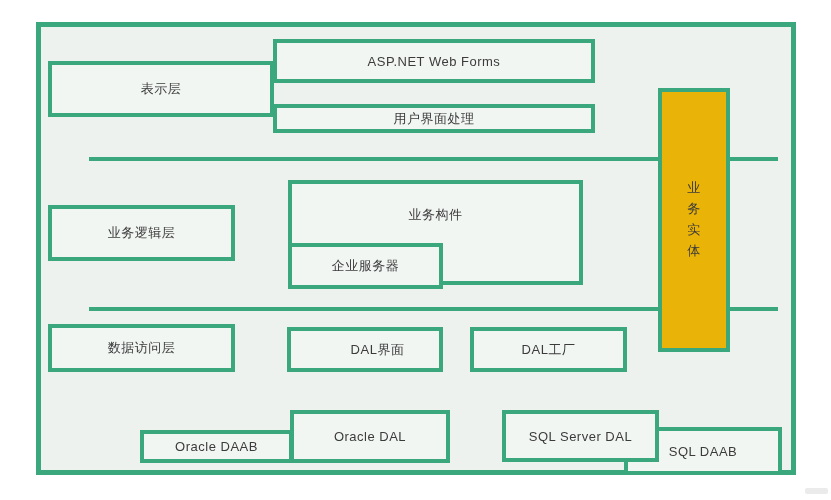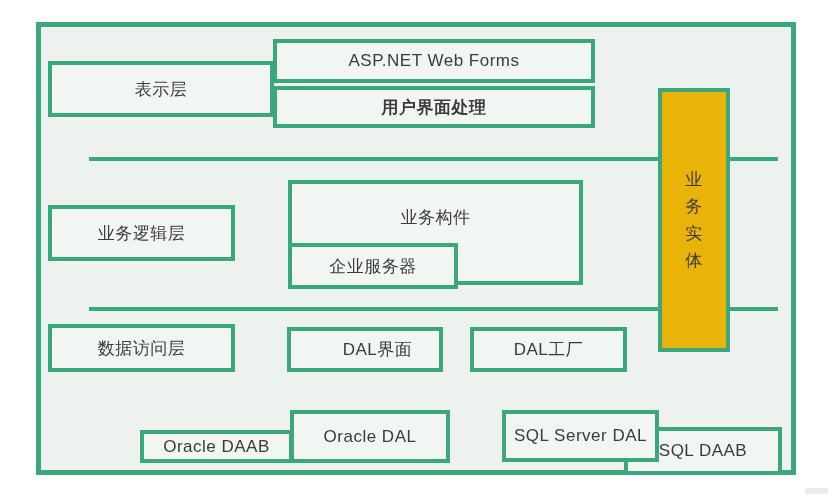--- a/index.html
+++ b/index.html
@@ -7,30 +7,30 @@
     width:831px;height:500px;position:relative;background:#ffffff;
     font-family:"Liberation Sans",sans-serif;color:#3b3b3b;overflow:hidden;
   }
   .canvas{
     position:absolute;left:36px;top:22px;width:760px;height:453px;
     border:5px solid #3aa87c;background:#edf2ee;box-sizing:border-box;
   }
   .box{
     position:absolute;box-sizing:border-box;border:4px solid #3aa87c;
     background:#f2f6f3;display:flex;align-items:center;justify-content:center;
-    font-size:17px;letter-spacing:0.5px;
+    font-size:13px;letter-spacing:0.5px;
   }
   
   .presentation     {left:48px;  top:61px;  width:226px; height:56px;text-align:center;}
   .aspnet           {left:273px; top:39px;  width:322px; height:44px;}
-  .ui-processing    {left:273px; top:86px;  width:322px; height:42px;font-weight:bold;}
+  .ui-processing    {left:273px; top:104px;  width:322px; height:29px;}
   .business-logic   {left:48px;  top:205px; width:187px; height:56px;}
   .business-comp    {left:288px; top:180px; width:295px; height:105px;
                      align-items:flex-start;padding-top:22px;z-index:2;}
-  .enterprise-srv   {left:288px; top:243px; width:170px; height:46px;z-index:3;}
+  .enterprise-srv   {left:288px; top:243px; width:155px; height:46px;z-index:3;}
   .data-access      {left:48px;  top:324px; width:187px; height:48px;}
   .dal-interface    {left:287px; top:327px; width:156px; height:45px;padding-left:25px;}
   .dal-factory      {left:470px; top:327px; width:157px; height:45px;}
   .oracle-daab      {left:140px; top:430px; width:153px; height:33px;z-index:2;}
   .oracle-dal       {left:290px; top:410px; width:160px; height:53px;z-index:3;}
   .sql-server-dal   {left:470px; top:410px; width:157px; height:52px;z-index:3;margin-left:32px;}
   .sql-daab         {left:624px; top:427px; width:158px; height:48px;z-index:2;}
   .business-entity  {left:658px; top:88px;  width:72px;  height:264px;z-index:4;background:#eab308;}
   .business-entity .vtext{
     width:19px;word-break:break-all;text-align:center;line-height:1.6;

